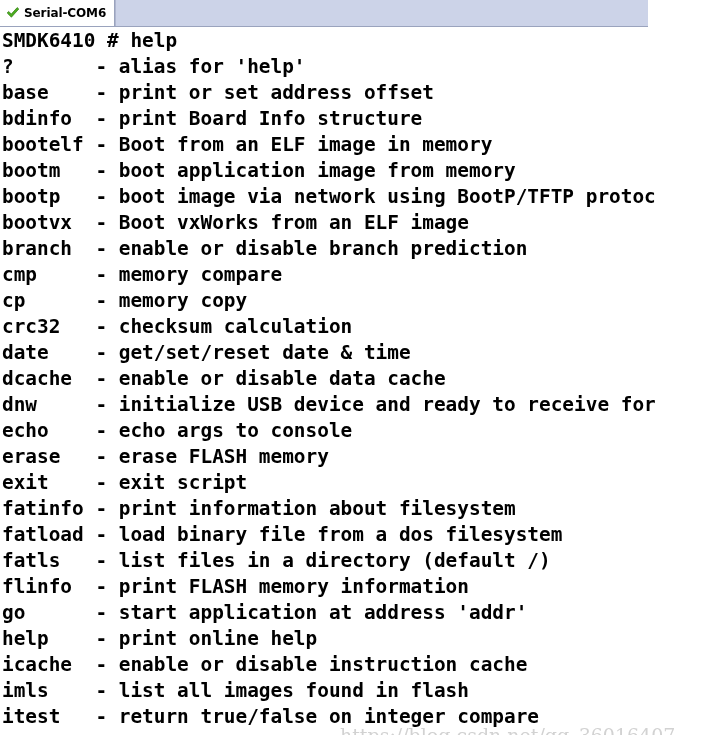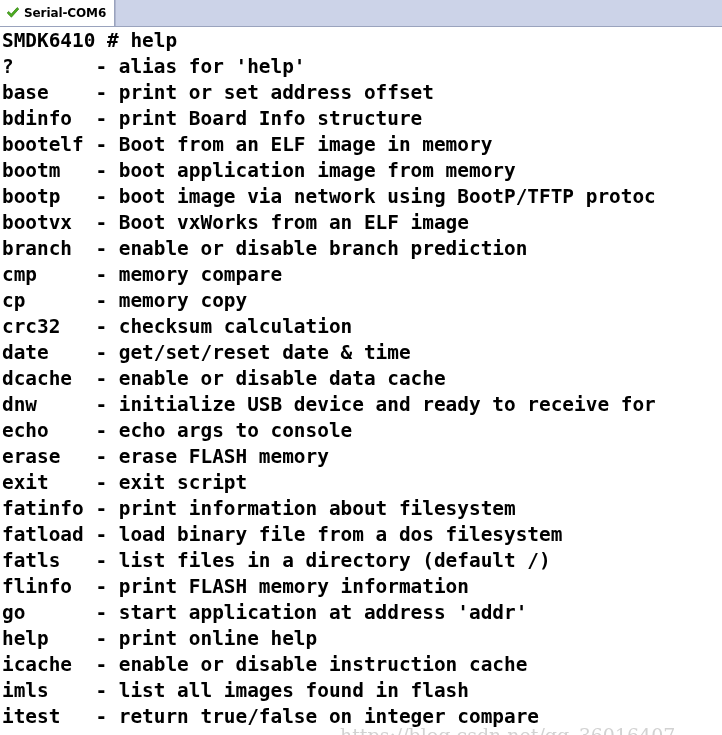--- a/index.html
+++ b/index.html
@@ -11,21 +11,21 @@
   body {
     width: 722px;
     height: 735px;
     overflow: hidden;
     font-family: "DejaVu Sans", sans-serif;
   }
 
   
   #tabbar {
     position: relative;
-    width: 722px;
+    width: 648px;
     height: 27px;
     background: #ccd3e8;
     border-bottom: 1px solid #9aa3bd;
     box-sizing: border-box;
     overflow: hidden;
   }
   #tab-strip {
     position: absolute;
     left: 0;
     top: 0;

